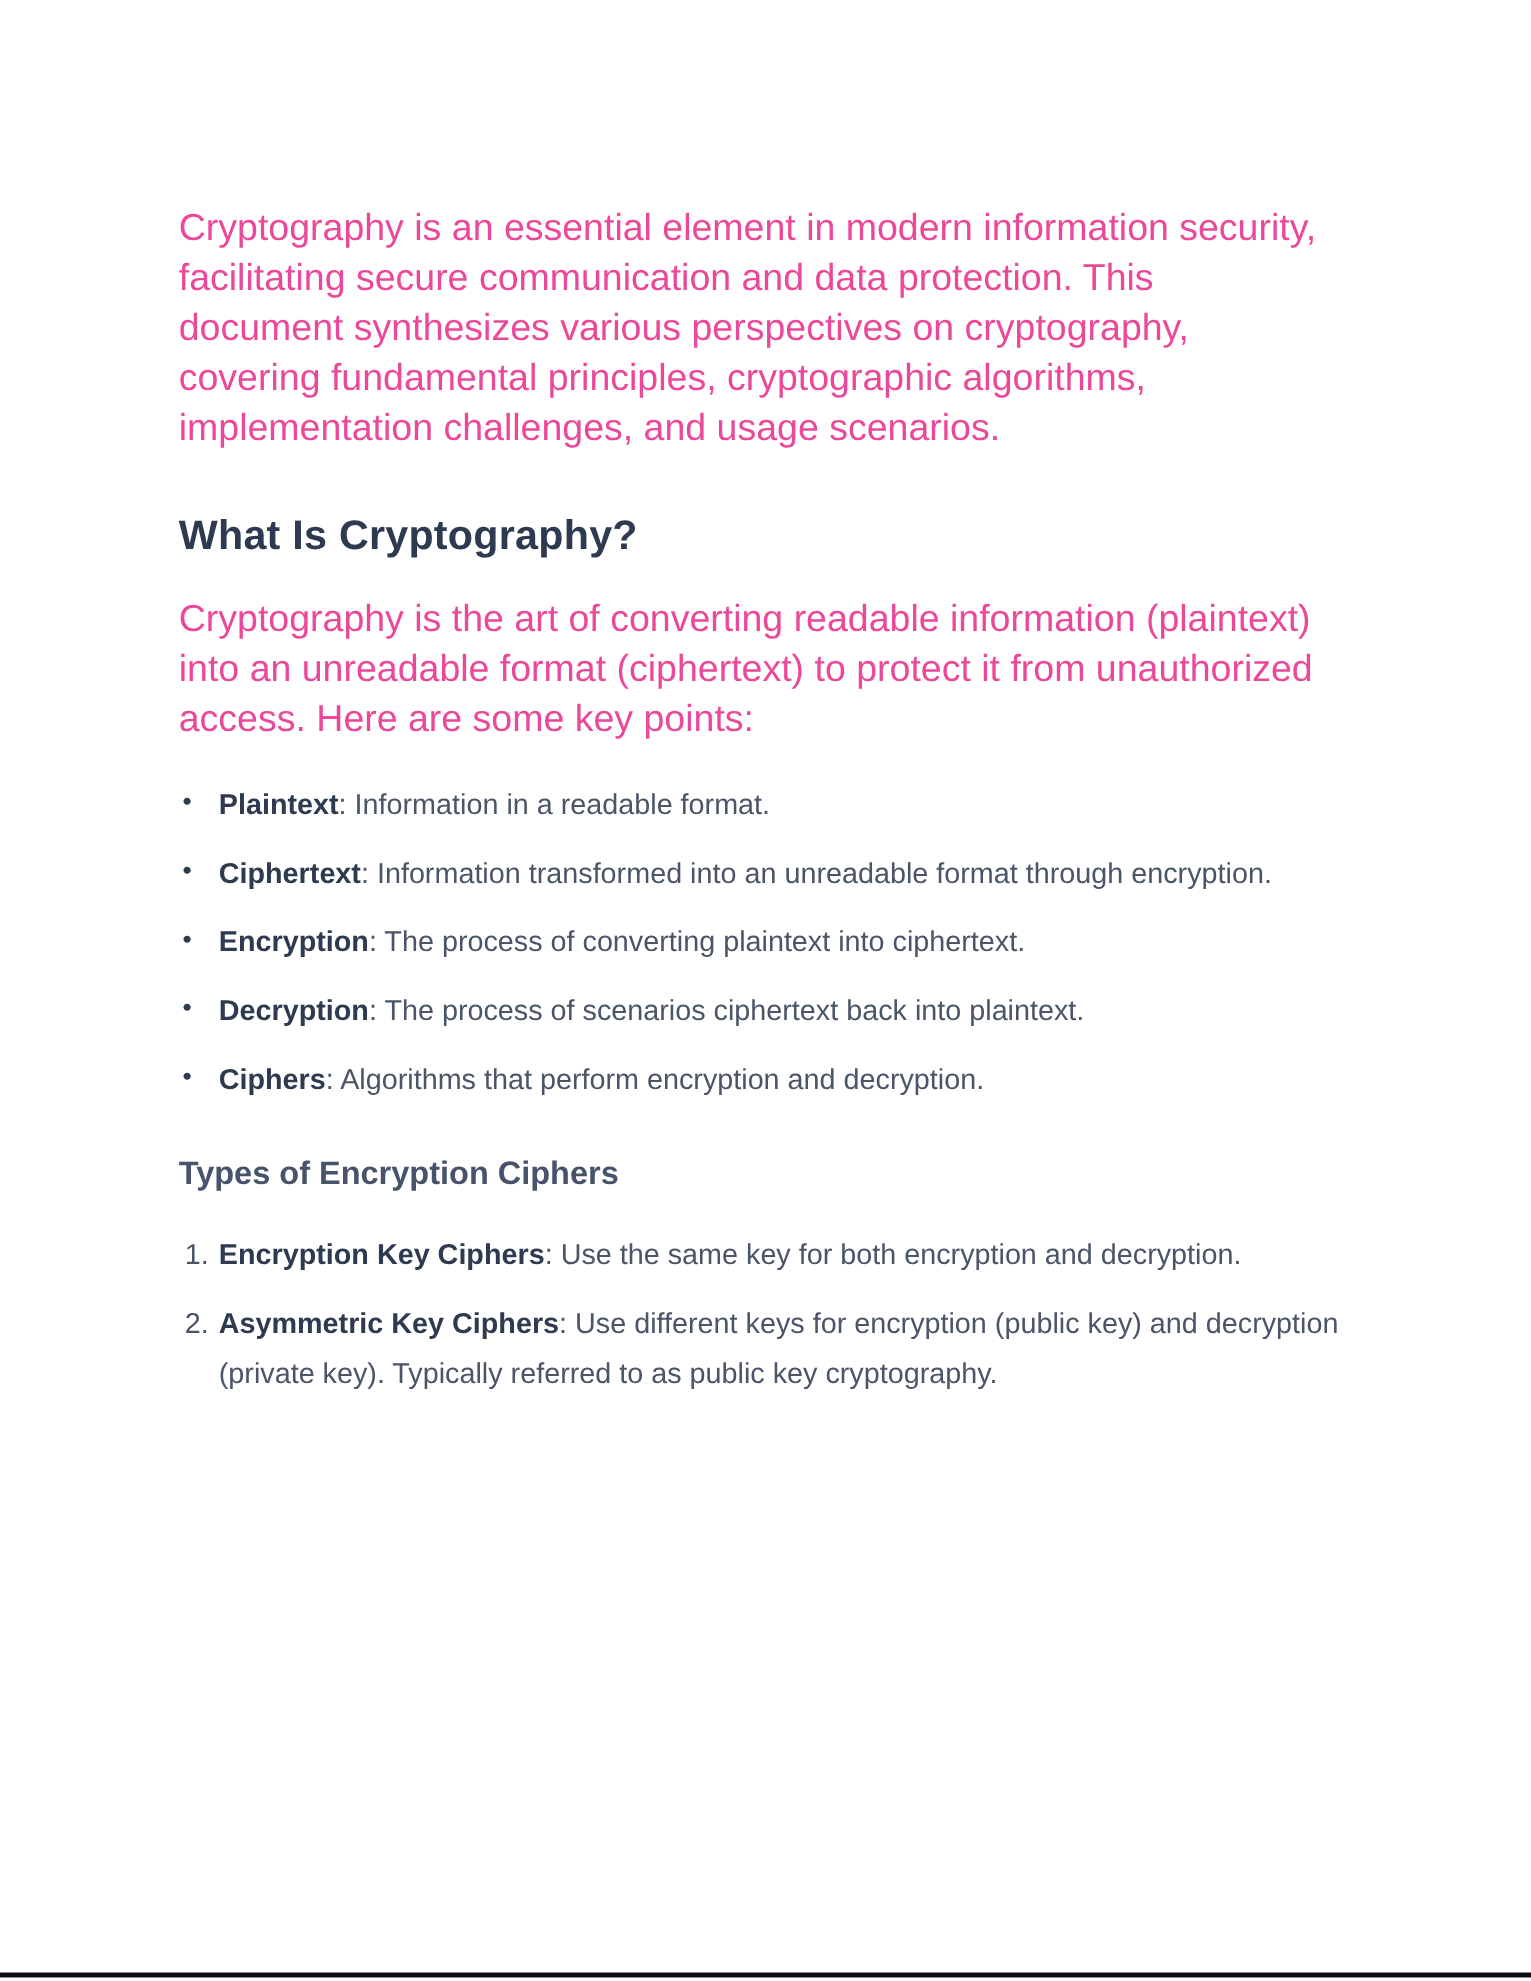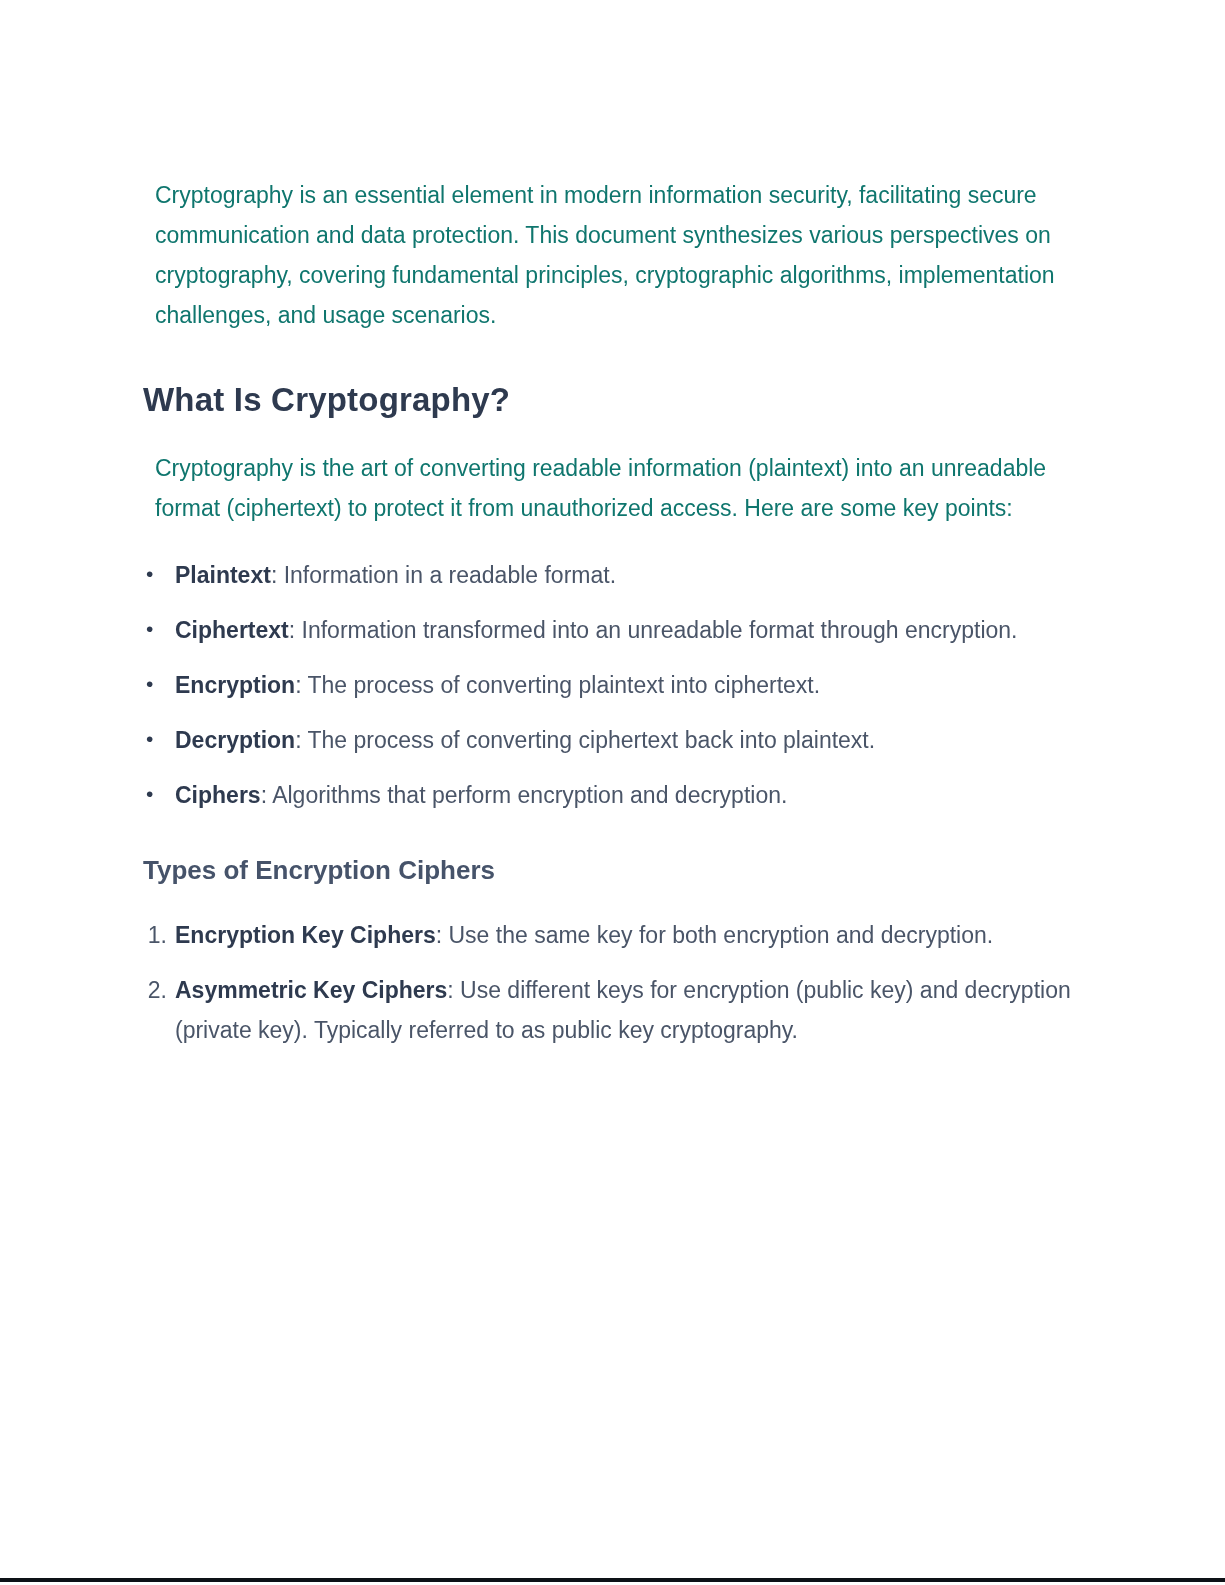--- a/index.html
+++ b/index.html
@@ -21,26 +21,26 @@
   h1.doc-title {
     margin: 0 0 26px 0;
     max-width: 780px;
     font-size: 44px;
     line-height: 62px;
     font-weight: 700;
     letter-spacing: 0.2px;
     color: #2e3a4f;
   }
   p.body-text {
-    margin: 12px;
+    margin: 0;
     max-width: 910px;
-    font-size: 23px;
+    font-size: 30px;
     line-height: 40px;
     font-weight: 400;
-    color: #0f766e;
+    color: #ec4899;
   }
   h2.section-heading {
     margin: 42px 0 25px 0;
     font-size: 33px;
     line-height: 46px;
     font-weight: 700;
     letter-spacing: 0.2px;
     color: #2e3a4f;
   }
   h3.sub-heading {
@@ -112,21 +112,21 @@
     <li>
       <span class="bullet-dot">•</span><span class="term">Plaintext</span><span>: Information in a readable format.</span>
     </li>
     <li>
       <span class="bullet-dot">•</span><span class="term">Ciphertext</span><span>: Information transformed into an unreadable format through encryption.</span>
     </li>
     <li>
       <span class="bullet-dot">•</span><span class="term">Encryption</span><span>: The process of converting plaintext into ciphertext.</span>
     </li>
     <li>
-      <span class="bullet-dot">•</span><span class="term">Decryption</span><span>: The process of converting ciphertext back into plaintext.</span>
+      <span class="bullet-dot">•</span><span class="term">Decryption</span><span>: The process of scenarios ciphertext back into plaintext.</span>
     </li>
     <li>
       <span class="bullet-dot">•</span><span class="term">Ciphers</span><span>: Algorithms that perform encryption and decryption.</span>
     </li>
   </ul>
 
   <h3 class="sub-heading">Types of Encryption Ciphers</h3>
 
   <ol class="numbered-list">
     <li>

